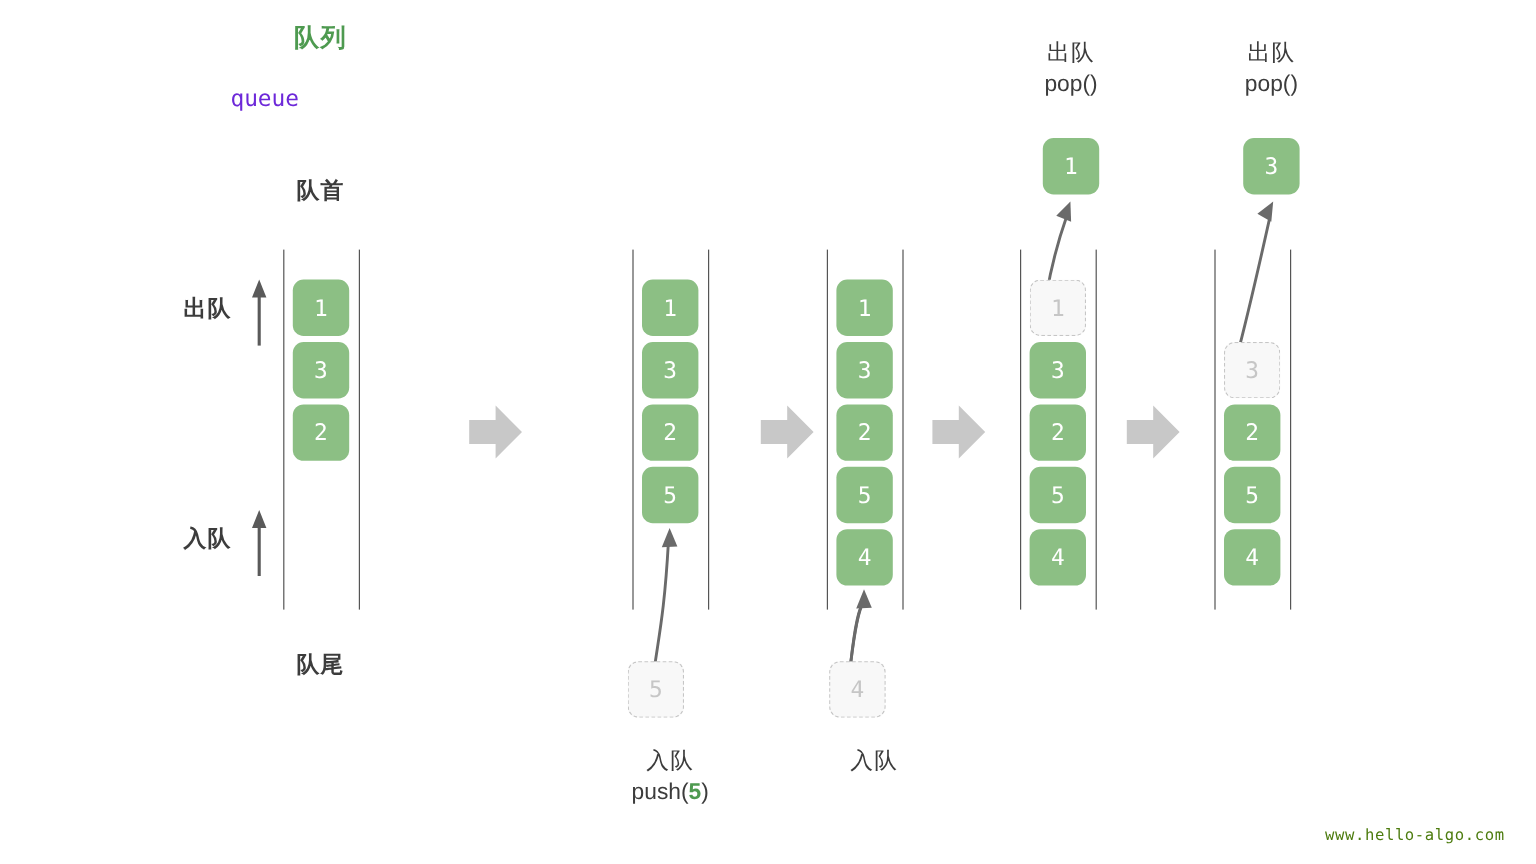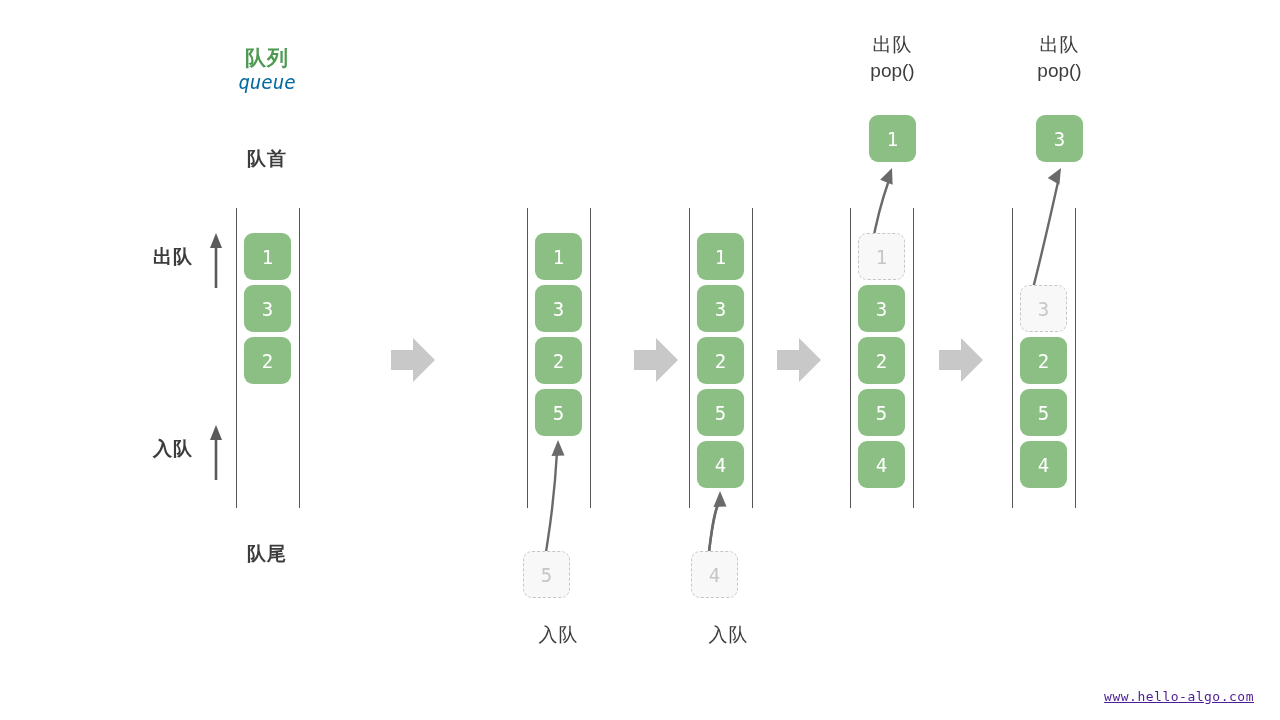--- a/index.html
+++ b/index.html
@@ -30,24 +30,23 @@
     font-weight: bold;
     color: #4e9a50;
     letter-spacing: 1px;
     white-space: nowrap;
     text-align: center;
   }
   .title-en {
     position: absolute;
     font-size: 19px;
     font-family: "DejaVu Sans Mono", "Liberation Mono", monospace;
-    color: #0369a1;
-    white-space: nowrap;
-    text-align: center;
-    font-style: italic;
+    color: #6d28d9;
+    white-space: nowrap;
+    text-align: left;
   }
 
   
   .side-label {
     position: absolute;
     font-size: 19px;
     font-weight: bold;
     color: #3c3c3c;
     white-space: nowrap;
     text-align: center;
@@ -131,24 +130,23 @@
     pointer-events: none;
   }
 
   
   .watermark {
     position: absolute;
     right: 26px;
     bottom: 16px;
     font-size: 13px;
     font-family: "DejaVu Sans Mono", "Liberation Mono", monospace;
-    color: #4c1d95;
+    color: #4d7c0f;
     letter-spacing: 0.5px;
     white-space: nowrap;
-    text-decoration: underline;
   }
 </style>
 </head>
 <body>
 
 <div class="stage">
 
   <svg class="overlay" viewBox="0 0 1280 720">
 
     <g fill="#c8c8c8">
@@ -180,21 +178,21 @@
     <g stroke="#6a6a6a" stroke-width="2.4" fill="none" stroke-linecap="round">
       <path d="M872 246 C 876 222, 882 200, 889 180"></path>
       <path d="M1030 300 C 1040 262, 1050 218, 1058 182"></path>
     </g>
     <g fill="#6a6a6a">
       <path d="M892 168 l0.6 16.8 -12.4 -5 z"></path>
       <path d="M1061 168 l-1.6 16.7 -11.6 -6.6 z"></path>
     </g>
   </svg>
 
-  <div class="title-cn" style="left:192px; top:44px; width:150px;font-family:Liberation Serif, serif;">队列</div>
+  <div class="title-cn" style="left:192px; top:17px; width:150px;font-family:Liberation Serif, serif;">队列</div>
   <div class="title-en" style="left:192px; top:71px; width:150px;">queue</div>
 
   <div class="side-label" style="left:207px; top:146px; width:120px;">队首</div>
   <div class="side-label" style="left:207px; top:541px; width:120px;">队尾</div>
   <div class="side-label" style="left:140px; top:244px; width:66px;">出队</div>
   <div class="side-label" style="left:140px; top:436px; width:66px;">入队</div>
 
   <div>
     <div class="rail" style="left:236px; top:208px; height:300px;"></div>
     <div class="rail" style="left:299px; top:208px; height:300px;"></div>
@@ -206,20 +204,21 @@
   <div>
     <div class="rail" style="left:527px; top:208px; height:300px;"></div>
     <div class="rail" style="left:590px; top:208px; height:300px;"></div>
     <div class="cell filled" style="left:535px; top:233px;">1</div>
     <div class="cell filled" style="left:535px; top:285px;">3</div>
     <div class="cell filled" style="left:535px; top:337px;">2</div>
     <div class="cell filled" style="left:535px; top:389px;">5</div>
     <div class="cell ghost" style="left:523px; top:551px;">5</div>
     <div class="op-caption" style="left:471px; top:621px; width:175px;">
       <span class="op-cn">入队</span>
+      <span class="op-code"><span>push(</span><span class="hl">5</span><span>)</span></span>
     </div>
   </div>
 
   <div>
     <div class="rail" style="left:689px; top:208px; height:300px;"></div>
     <div class="rail" style="left:752px; top:208px; height:300px;"></div>
     <div class="cell filled" style="left:697px; top:233px;">1</div>
     <div class="cell filled" style="left:697px; top:285px;">3</div>
     <div class="cell filled" style="left:697px; top:337px;">2</div>
     <div class="cell filled" style="left:697px; top:389px;">5</div>

